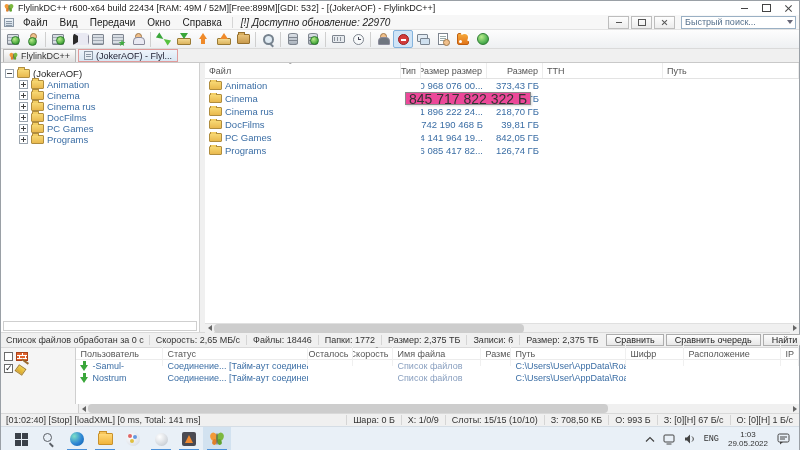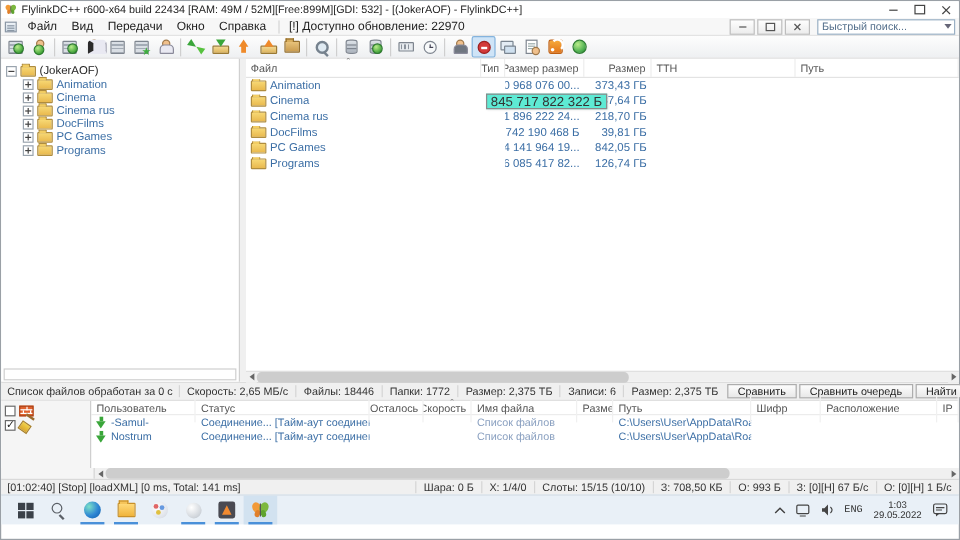--- a/index.html
+++ b/index.html
@@ -15,21 +15,21 @@
 .wc-max::before { content:""; width:7px; height:6px; border:1px solid #444; }
 .wc-close::before,.wc-close::after { content:""; position:absolute; width:9px; height:1px; background:#444; }
 .wc-close::before { transform:rotate(45deg);} .wc-close::after { transform:rotate(-45deg);}
 
 
 .menubar { height:15px; background:#f7f7f7; border-bottom:1px solid #e3e3e3; display:flex; align-items:center; padding:0 3px; flex:0 0 auto; }
 .menu-item { padding:0 6px; font-size:10px; color:#222; }
 .mdi-ico { width:10px; height:9px; border:1px solid #8a97a5; background:linear-gradient(#eef3f8,#cdd9e4); margin-right:3px; position:relative; }
 .mdi-ico::before { content:""; position:absolute; left:1px; right:1px; top:2px; height:1px; background:#8a97a5; box-shadow:0 2px 0 #8a97a5, 0 4px 0 #8a97a5; }
 .menu-sep { width:1px; height:11px; background:#d5d5d5; margin:0 4px; }
-.update-notice { font-size:10px; color:#222; padding:0 4px; }
+.update-notice { font-size:10px; color:#222; padding:0 4px;font-style:italic; }
 .menubar .spacer { flex:1; }
 .mdi-btn { width:21px; height:13px; border:1px solid #bdbdbd; background:linear-gradient(#fefefe,#ececec); margin-left:2px; display:flex; align-items:center; justify-content:center; position:relative; }
 .mdi-min::before { content:""; width:6px; height:1px; background:#555; }
 .mdi-rst::before { content:""; width:6px; height:5px; border:1px solid #555; }
 .mdi-cls::before,.mdi-cls::after { content:""; position:absolute; width:7px; height:1px; background:#555; }
 .mdi-cls::before { transform:rotate(45deg);} .mdi-cls::after { transform:rotate(-45deg);}
 .qsearch { width:115px; height:13px; border:1px solid #9ab0c4; background:#fff; display:flex; align-items:center; margin-left:6px; }
 .qsearch .qtext { flex:1; font-size:9px; color:#55708c; padding-left:3px; white-space:nowrap; overflow:hidden; }
 .qsearch .qarrow { width:11px; height:100%; display:flex; align-items:center; justify-content:center; }
 .qsearch .qarrow::before { content:""; border-left:3px solid transparent; border-right:3px solid transparent; border-top:4px solid #667; }
@@ -125,21 +125,21 @@
 .fl-head { height:16px; display:flex; align-items:center; border-bottom:1px solid #e3e3e3; font-size:9px; color:#555; position:relative; }
 .fl-head .hc { height:100%; display:flex; align-items:center; padding:0 4px; border-right:1px solid #ededed; white-space:nowrap; overflow:hidden; }
 .sort-caret { position:absolute; top:-2px; font-size:8px; color:#777; }
 .c-name { width:196px; } .c-type { width:20px; justify-content:flex-end; } .c-exact { width:66px; justify-content:flex-end; }
 .c-size { width:56px; justify-content:flex-end; } .c-tth { width:120px; } .c-path { flex:1; }
 .fl-rows { position:relative; flex:1; }
 .flrow { height:13px; display:flex; align-items:center; font-size:9.5px; color:#3b6ea5; }
 .flrow .cell { padding:0 4px; white-space:nowrap; overflow:hidden; display:flex; align-items:center; }
 .flrow .num { justify-content:flex-end; }
 .flrow .fold { margin:0 3px 0 0; }
-.fl-tooltip { position:absolute; left:200px; top:13px; height:13px; display:flex; align-items:center; padding:0 3px; background:#5eead4; border:1px solid #8a8a8a; font-size:11px; color:#333; z-index:5; box-shadow:1px 1px 2px rgba(0,0,0,.15); }
+.fl-tooltip { position:absolute; left:200px; top:13px; height:13px; display:flex; align-items:center; padding:0 3px; background:#ec4899; border:1px solid #8a8a8a; font-size:14px; color:#333; z-index:5; box-shadow:1px 1px 2px rgba(0,0,0,.15); }
 .hscroll { height:9px; display:flex; align-items:center; background:#f0f0f0; border-top:1px solid #e0e0e0; }
 .sbtn { width:9px; height:9px; display:flex; align-items:center; justify-content:center; background:#f0f0f0; }
 .sbtn::before { content:""; }
 .sbtn.left::before { border-top:3px solid transparent; border-bottom:3px solid transparent; border-right:4px solid #666; }
 .sbtn.right::before { border-top:3px solid transparent; border-bottom:3px solid transparent; border-left:4px solid #666; }
 .strack { flex:1; height:9px; position:relative; }
 .sthumb { position:absolute; top:0; height:9px; background:#cdcdcd; border-radius:4px; }
 
 
 .status1 { height:15px; background:#f0f0f0; border-top:1px solid #d9d9d9; display:flex; align-items:center; font-size:9px; color:#333; flex:0 0 auto; }
@@ -322,20 +322,32 @@
         <span class="ic i-card"></span>
       </span>
     <span class="tb">
         <span class="ic i-rss"></span>
       </span>
     <span class="tb">
         <span class="ic i-globe"></span>
       </span>
   </div>
 
+  <div class="tabbar">
+    <div class="tab inactive">
+      <svg class="bfly" width="9" height="9">
+          <use href="#sym-butterfly"></use>
+        </svg>
+      <span>FlylinkDC++</span>
+    </div>
+    <div class="tab active">
+      <span class="tab-ico"></span>
+      <span>(JokerAOF) - Flyl...</span>
+    </div>
+  </div>
 
   <div class="main">
 
     <div class="tree">
       <div class="trow root" style="padding-left:4px;">
         <span class="expbox"></span>
         <span class="fold"></span>
         <span class="lbl">(JokerAOF)</span>
       </div>
       <div class="trow" style="padding-left:18px;">
@@ -538,21 +550,21 @@
     <span class="sbtn left"></span>
     <span class="strack">
         <span class="sthumb" style="left:0; width:520px;"></span>
       </span>
     <span class="sbtn right"></span>
   </div>
 
   <div class="status2">
     <span class="msg">[01:02:40] [Stop] [loadXML] [0 ms, Total: 141 ms]</span>
     <span class="seg">Шара: 0 Б</span>
-    <span class="seg">X: 1/4/0</span>
+    <span class="seg">X: 1/0/9</span>
     <span class="seg">Слоты: 15/15 (10/10)</span>
     <span class="seg">З: 708,50 КБ</span>
     <span class="seg">О: 993 Б</span>
     <span class="seg">З: [0][H] 67 Б/с</span>
     <span class="seg">О: [0][H] 1 Б/с</span>
   </div>
 
   <div class="taskbar">
     <span class="task-ico">
         <span class="winlogo">

